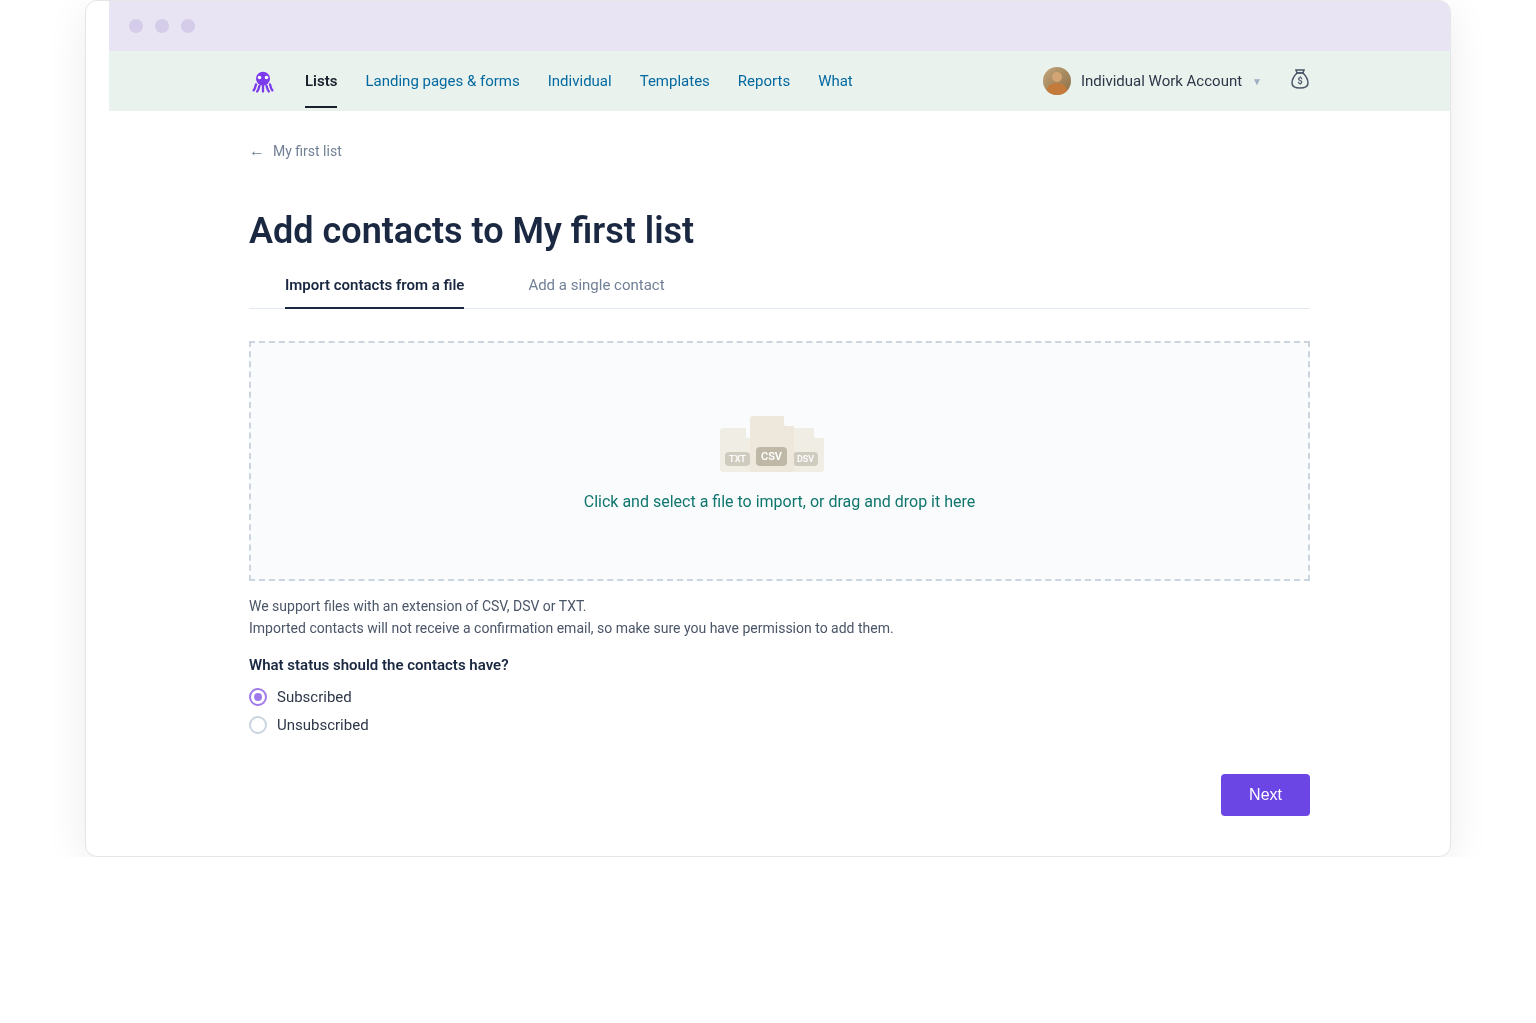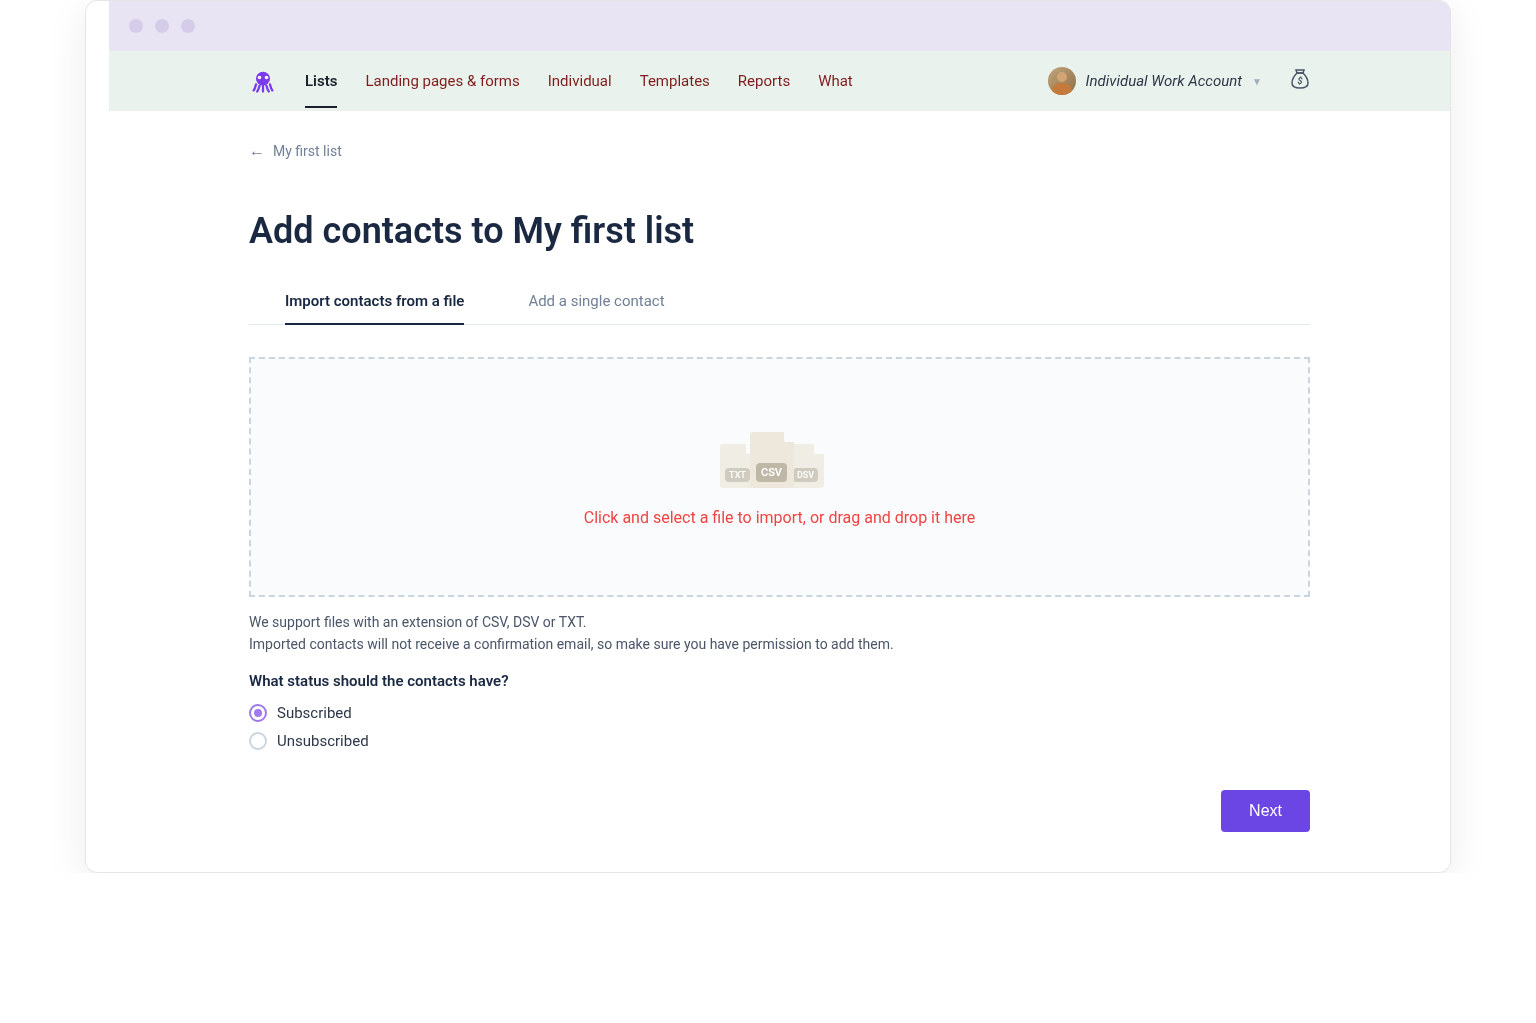--- a/index.html
+++ b/index.html
@@ -44,21 +44,21 @@
       height: 28px;
       margin-right: 28px;
     }
     
     .nav-items {
       display: flex;
       gap: 28px;
       flex: 1;
     }
     .nav-item {
-      color: #7f1d1d;
+      color: #0369a1;
       font-size: 15px;
       padding: 18px 0;
       cursor: pointer;
       position: relative;
     }
     .nav-item.active {
       color: #1a202c;
       font-weight: 600;
     }
     .nav-item.active::after {
@@ -68,21 +68,20 @@
       left: 0;
       right: 0;
       height: 2px;
       background: #1a202c;
     }
     
     .nav-right {
       display: flex;
       align-items: center;
       gap: 28px;
-      font-style: italic;
     }
     .account-selector {
       display: flex;
       align-items: center;
       gap: 10px;
       cursor: pointer;
     }
     .avatar {
       width: 28px;
       height: 28px;
@@ -123,21 +122,21 @@
       font-size: 14px;
       cursor: pointer;
       margin-bottom: 50px;
     }
     .back-arrow { font-size: 16px; }
     
     .page-title {
       font-size: 36px;
       font-weight: 600;
       color: #1a2842;
-      margin-bottom: 40px;
+      margin-bottom: 24px;
     }
     
     .tabs {
       display: flex;
       gap: 28px;
       border-bottom: 1px solid #e2e8f0;
     }
     .tab {
       padding-bottom: 14px;
       font-size: 15px;
@@ -206,21 +205,21 @@
       background: #bfb8a6;
       color: #fff;
       font-size: 9px;
       font-weight: 600;
       padding: 2px 4px;
       border-radius: 4px;
     }
     .file-icon.center .file-label { font-size: 11px; padding: 3px 5px; }
     
     .dropzone-text {
-      color: #ef4444;
+      color: #0f766e;
       font-size: 16px;
     }
     
     .help-text {
       margin-top: 14px;
       color: #4a5568;
       font-size: 14px;
       line-height: 1.6;
     }
     

